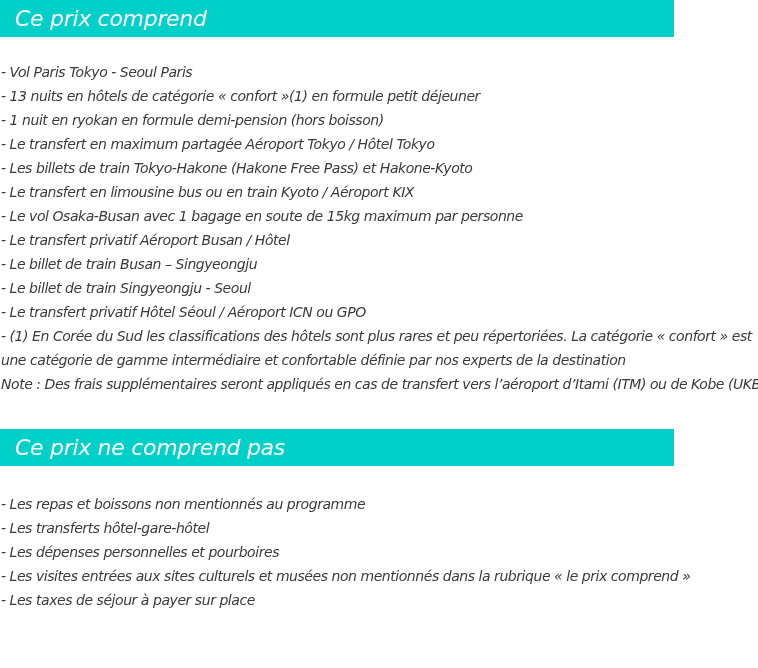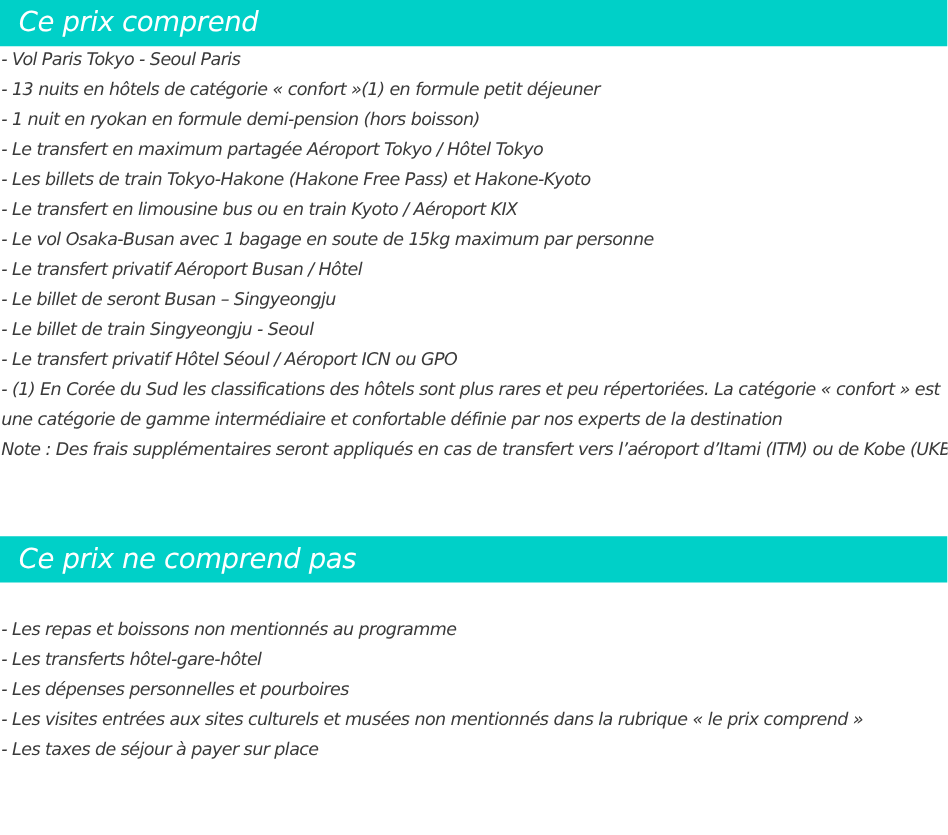--- a/index.html
+++ b/index.html
@@ -10,21 +10,21 @@
     body {
       width: 758px;
       height: 668px;
       overflow: hidden;
       position: relative;
       font-family: "DejaVu Sans", sans-serif;
     }
     .band {
       position: absolute;
       left: 0;
-      width: 758px;
+      width: 674px;
       height: 37px;
       background: #00d0c8;
       color: #ffffff;
       box-sizing: border-box;
       padding-left: 15px;
       font-style: italic;
       font-size: 22px;
       line-height: 37px;
       letter-spacing: -0.3px;
       white-space: nowrap;
@@ -43,41 +43,41 @@
       line-height: 24px;
       letter-spacing: -0.45px;
       width: 757px;
     }
     .list li {
       white-space: nowrap;
     }
     .list li.wrap {
       white-space: normal;
     }
-    #list1 { top: 36px; }
+    #list1 { top: 60px; }
     #list2 { top: 492px; }
     .spacer { height: 16px; }
   </style>
 </head>
 <body>
 
 <div id="band1" class="band">
   <span>Ce prix comprend</span>
 </div>
 
 <ul id="list1" class="list">
   <li>- Vol Paris Tokyo - Seoul Paris</li>
   <li>- 13 nuits en hôtels de catégorie « confort »(1) en formule petit déjeuner</li>
   <li>- 1 nuit en ryokan en formule demi-pension (hors boisson)</li>
   <li>- Le transfert en maximum partagée Aéroport Tokyo / Hôtel Tokyo</li>
   <li>- Les billets de train Tokyo-Hakone (Hakone Free Pass) et Hakone-Kyoto</li>
   <li>- Le transfert en limousine bus ou en train Kyoto / Aéroport KIX</li>
   <li>- Le vol Osaka-Busan avec 1 bagage en soute de 15kg maximum par personne</li>
   <li>- Le transfert privatif Aéroport Busan / Hôtel</li>
-  <li>- Le billet de seront Busan – Singyeongju</li>
+  <li>- Le billet de train Busan – Singyeongju</li>
   <li>- Le billet de train Singyeongju - Seoul</li>
   <li>- Le transfert privatif Hôtel Séoul / Aéroport ICN ou GPO</li>
   <li class="wrap">- (1) En Corée du Sud les classifications des hôtels sont plus rares et peu répertoriées. La catégorie « confort » est une catégorie de gamme intermédiaire et confortable définie par nos experts de la destination</li>
   <li>Note : Des frais supplémentaires seront appliqués en cas de transfert vers l’aéroport d’Itami (ITM) ou de Kobe (UKB).</li>
 </ul>
 
 <div id="band2" class="band">
   <span>Ce prix ne comprend pas</span>
 </div>
 

